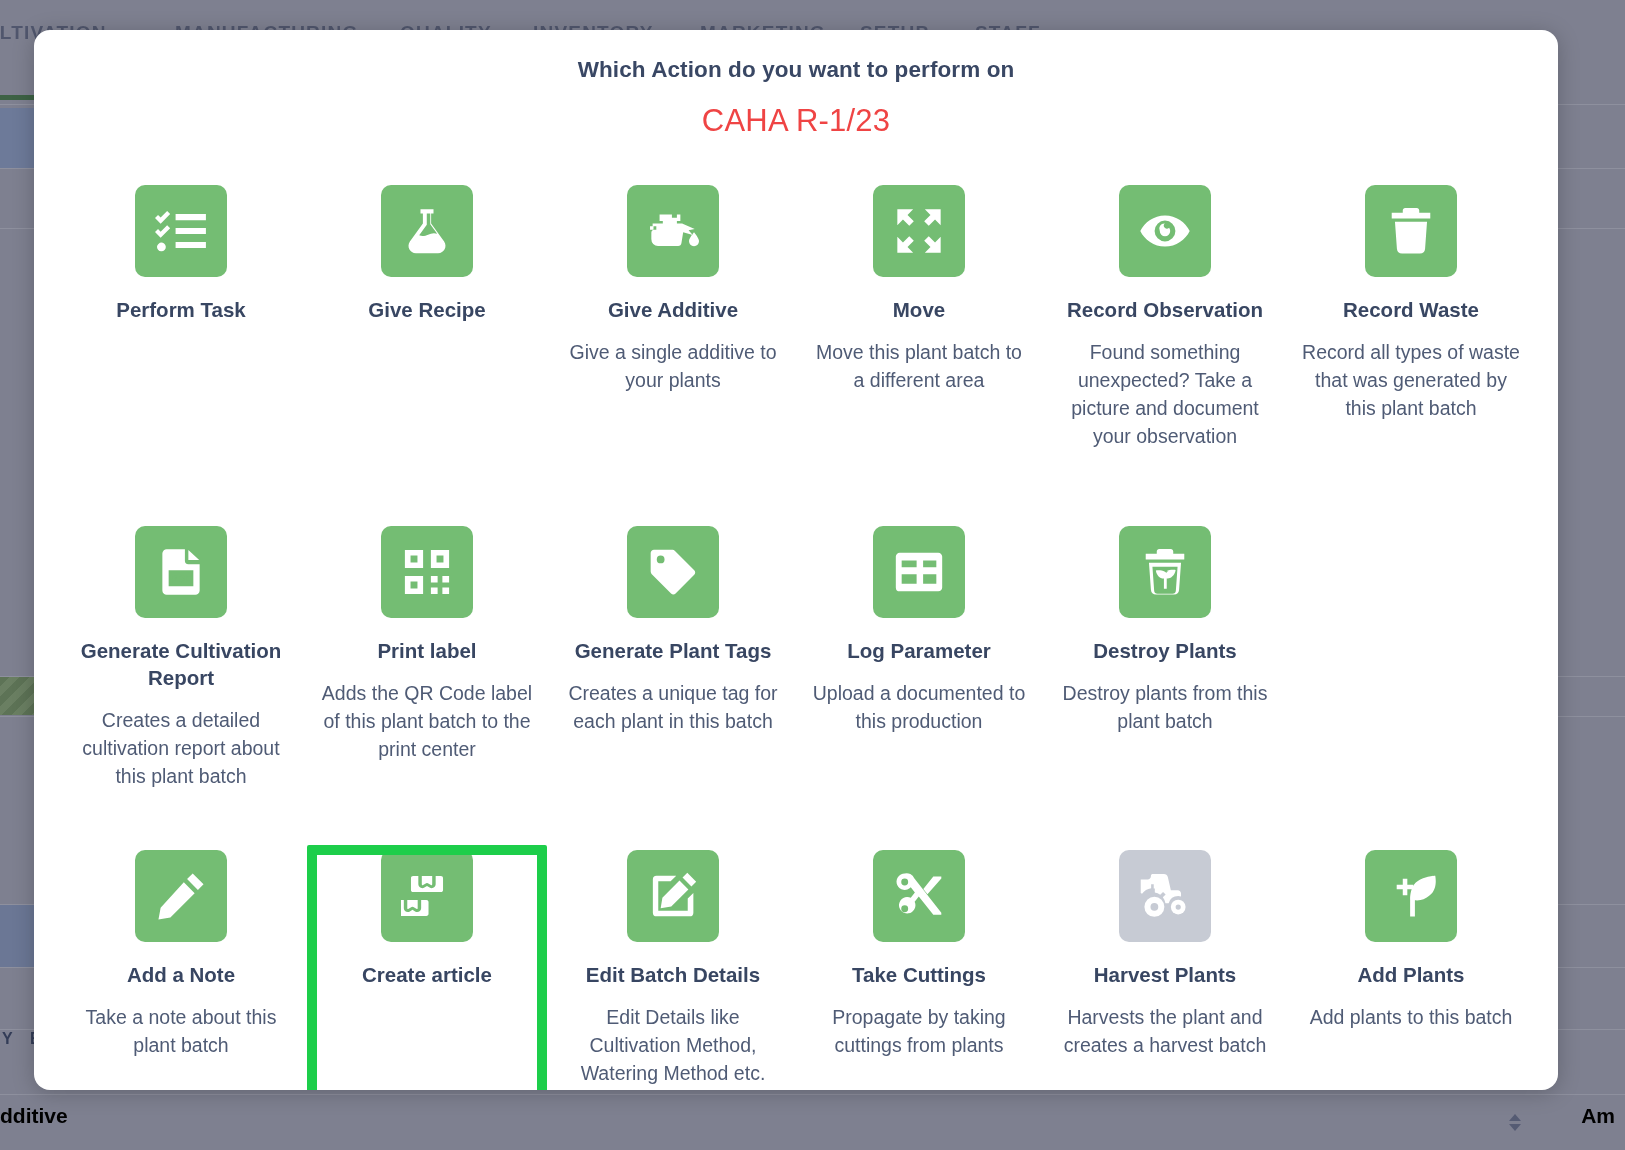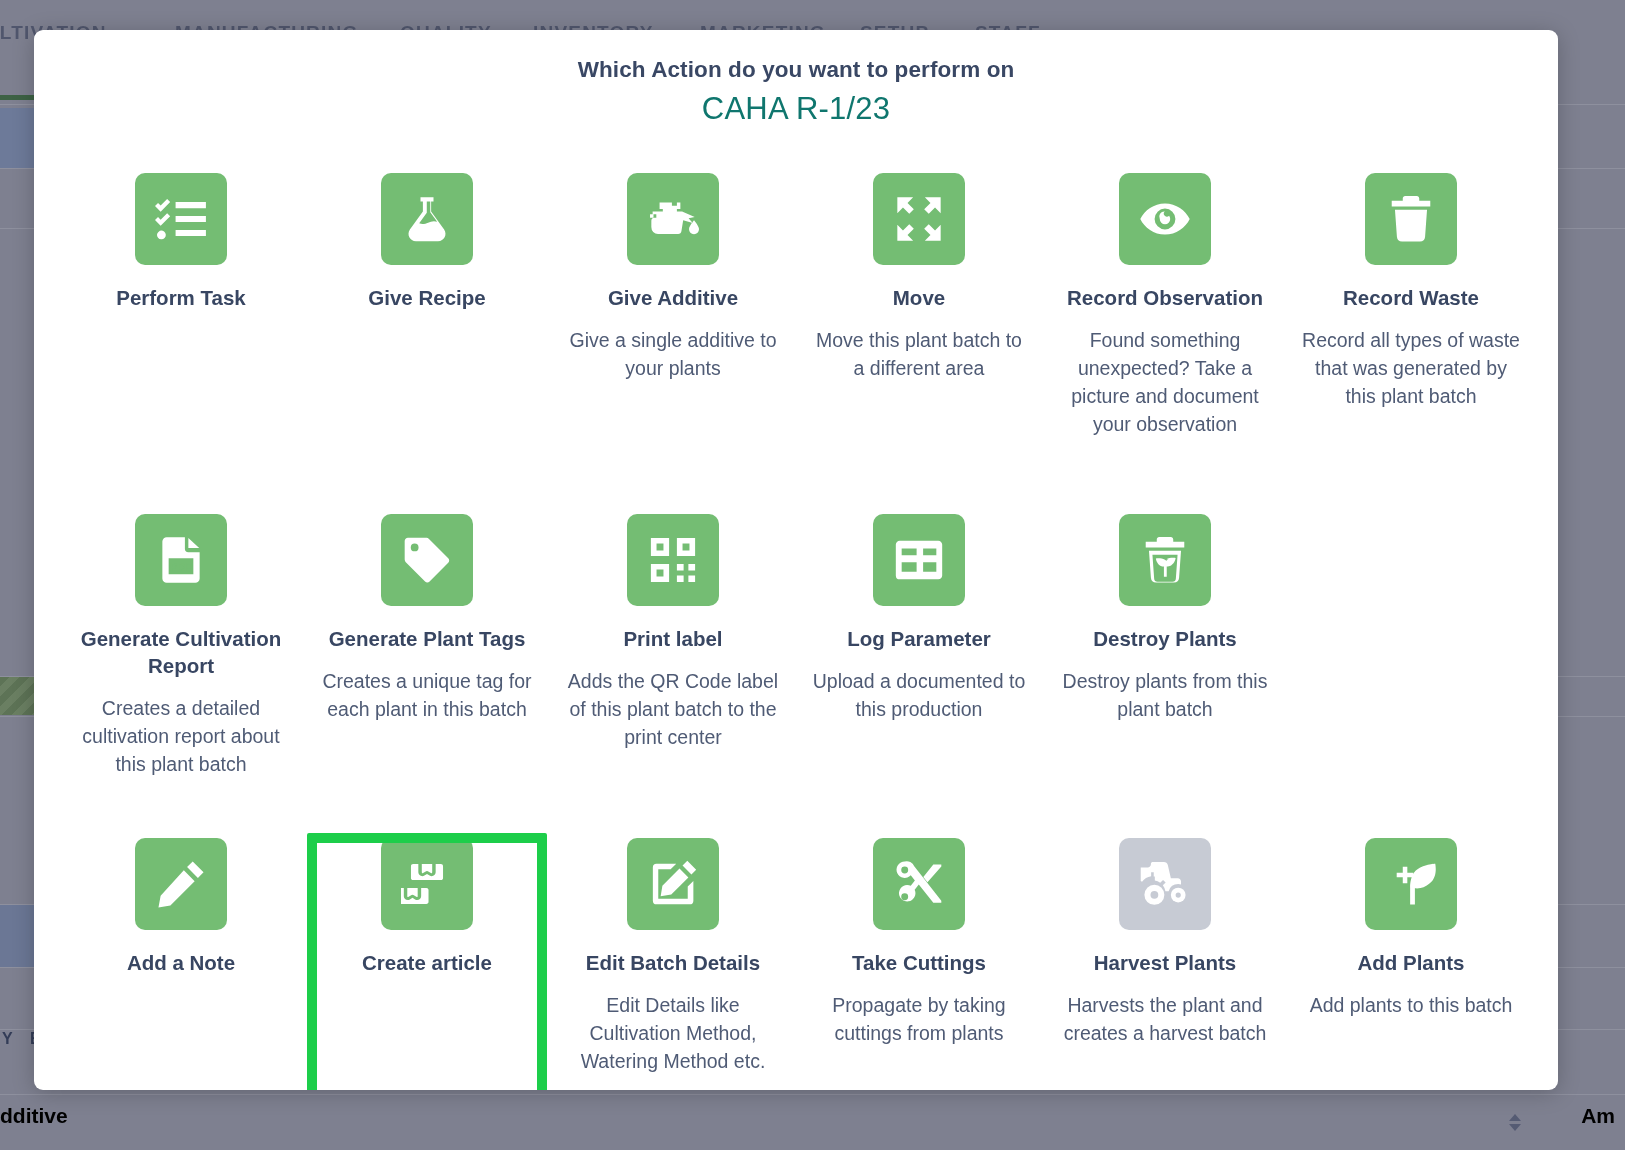--- a/index.html
+++ b/index.html
@@ -58,32 +58,32 @@
   }
   .bg-sort i.up { border-bottom: 7px solid #3b4360; margin-bottom: 3px; }
   .bg-sort i.dn { border-top: 7px solid #3b4360; }
 
   
   #modal {
     position: absolute;
     left: 34px; top: 30px;
     width: 1524px; height: 1060px;
     background: #ffffff;
-    border-radius: 9px;
+    border-radius: 16px;
     box-shadow: 0 3px 22px rgba(0,0,0,.22);
     overflow: hidden;
   }
   .modal-header { padding-top: 27px; text-align: center; }
   .modal-title {
     color: #394764; font-size: 22.5px; font-weight: 700;
     letter-spacing: .1px;
   }
   .modal-subtitle {
-    color: #0f766e; font-size: 31px; font-weight: 400;
-    margin-top: 8px; letter-spacing: .2px;
+    color: #ef4444; font-size: 31px; font-weight: 400;
+    margin-top: 20px; letter-spacing: .2px;
   }
 
   .grid {
     margin-top: 36px;
     display: grid;
     grid-template-columns: repeat(6, 1fr);
     row-gap: 2px;
     padding: 0 24px;
   }
   .cell {
@@ -230,34 +230,34 @@
             <path d="M13.8 1.5H5.4a2 2 0 0 0-2 2v17a2 2 0 0 0 2 2h13.2a2 2 0 0 0 2-2V8.4h-5.2a1.6 1.6 0 0 1-1.6-1.6zM15.4 1.9v4.6h5zM6.3 11.2h11.4v7.4H6.3z"></path>
             <text x="12" y="17.2" font-family="Liberation Sans, sans-serif" font-size="5.2" font-weight="bold" text-anchor="middle" fill="#74bd73">PDF</text>
           </svg>
         </div>
         <div class="card-title">Generate Cultivation Report</div>
         <div class="card-desc">Creates a detailed cultivation report about this plant batch</div>
       </div>
       <div class="cell">
         <div class="tile">
           <svg viewBox="0 0 24 24">
+            <path d="M1.8 1.8h8.4v8.4H1.8zm2.6 2.6v3.2h3.2V4.4zM13.8 1.8h8.4v8.4h-8.4zm2.6 2.6v3.2h3.2V4.4zM1.8 13.8h8.4v8.4H1.8zm2.6 2.6v3.2h3.2v-3.2zM13.8 13.8h3.1v3.1h-3.1zM19.1 13.8h3.1v3.1h-3.1zM13.8 19.1h3.1v3.1h-3.1zM19.1 19.1h3.1v3.1h-3.1z"></path>
+          </svg>
+        </div>
+        <div class="card-title">Print label</div>
+        <div class="card-desc">Adds the QR Code label of this plant batch to the print center</div>
+      </div>
+      <div class="cell">
+        <div class="tile">
+          <svg viewBox="0 0 24 24">
             <path d="M11.8 1.7H3.2c-.8 0-1.5.7-1.5 1.5v8.6c0 .4.2.8.4 1.1l9 9c.6.6 1.5.6 2.1 0l8.6-8.6c.6-.6.6-1.5 0-2.1l-9-9c-.3-.3-.6-.5-1-.5zM6.3 8a1.8 1.8 0 1 1 0-3.6 1.8 1.8 0 0 1 0 3.6z"></path>
           </svg>
         </div>
         <div class="card-title">Generate Plant Tags</div>
         <div class="card-desc">Creates a unique tag for each plant in this batch</div>
-      </div>
-      <div class="cell">
-        <div class="tile">
-          <svg viewBox="0 0 24 24">
-            <path d="M1.8 1.8h8.4v8.4H1.8zm2.6 2.6v3.2h3.2V4.4zM13.8 1.8h8.4v8.4h-8.4zm2.6 2.6v3.2h3.2V4.4zM1.8 13.8h8.4v8.4H1.8zm2.6 2.6v3.2h3.2v-3.2zM13.8 13.8h3.1v3.1h-3.1zM19.1 13.8h3.1v3.1h-3.1zM13.8 19.1h3.1v3.1h-3.1zM19.1 19.1h3.1v3.1h-3.1z"></path>
-          </svg>
-        </div>
-        <div class="card-title">Print label</div>
-        <div class="card-desc">Adds the QR Code label of this plant batch to the print center</div>
       </div>
       <div class="cell">
         <div class="tile">
           <svg viewBox="0 0 24 24">
             <path d="M3.1 3.1h17.8c1 0 1.8.8 1.8 1.8v14.2c0 1-.8 1.8-1.8 1.8H3.1a1.8 1.8 0 0 1-1.8-1.8V4.9c0-1 .8-1.8 1.8-1.8zm.9 3.6v3.1h6.9V6.7zm9.9 0v3.1h6.1V6.7zM4 13v4.4h6.9V13zm9.9 0v4.4h6.1V13z"></path>
           </svg>
         </div>
         <div class="card-title">Log Parameter</div>
         <div class="card-desc">Upload a documented to this production</div>
       </div>
@@ -275,20 +275,21 @@
       </div>
     </div>
   <div class="grid row3" id="grid-3">
       <div class="cell">
         <div class="tile">
           <svg viewBox="0 0 24 24">
             <path d="m17.4 1.6 5 5-2.6 2.6-5-5zM13.3 5.7l5 5L7.1 21.9l-5.5 1 1-5.5z"></path>
           </svg>
         </div>
         <div class="card-title">Add a Note</div>
+        <div class="card-desc">Take a note about this plant batch</div>
       </div>
       <div class="cell highlight">
         <div class="tile">
           <svg viewBox="0 0 24 24">
             <path d="M8.3 2h7.4v5.1c0 .4-.4.6-.7.4l-2.6-1.6a.8.8 0 0 0-.8 0L9 7.5a.5.5 0 0 1-.7-.4zM.9 13.2h7.4v5.1c0 .4-.4.6-.7.4l-2.6-1.6a.8.8 0 0 0-.8 0l-2.6 1.6a.5.5 0 0 1-.7-.4zM15.7 13.2h7.4v5.1c0 .4-.4.6-.7.4l-2.6-1.6a.8.8 0 0 0-.8 0l-2.6 1.6a.5.5 0 0 1-.7-.4zM17.3 2h5.2a.6.6 0 0 1 .6.6v8.1H17.3zM2.5 13.2h5.2v.1H1.9v-.1zM1.5 13.2h-.6v8.1c0 .4.3.6.6.6H1.5zM.9 13.2v-2c0-.3.3-.6.6-.6h22c.4 0 .6.3.6.6v2z" opacity="0"></path>
             <path d="M9.3 2.4h5.4v4.3a.4.4 0 0 1-.6.4l-1.7-1a.8.8 0 0 0-.8 0l-1.7 1a.4.4 0 0 1-.6-.4zM16.2 2.4h2.2c.5 0 .9.4.9.9v6a.9.9 0 0 1-.9.9H5.6a.9.9 0 0 1-.9-.9v-6c0-.5.4-.9.9-.9h2.2v4.3c0 1.4 1.5 2.2 2.7 1.5l1.5-.9 1.5.9c1.2.7 2.7-.1 2.7-1.5zM2.1 13.4h5.4v4.3a.4.4 0 0 1-.6.4l-1.7-1a.8.8 0 0 0-.8 0l-1.7 1a.4.4 0 0 1-.6-.4zM9 13.4h2.2c.5 0 .9.4.9.9v6a.9.9 0 0 1-.9.9H-1.6a.9.9 0 0 1-.9-.9v-6c0-.5.4-.9.9-.9H.6v4.3c0 1.4 1.5 2.2 2.7 1.5l1.5-.9 1.5.9c1.2.7 2.7-.1 2.7-1.5z" opacity="0"></path>
             <path d="M9.4 2.5h5.2v4.2a.4.4 0 0 1-.6.3l-1.6-1a.8.8 0 0 0-.8 0l-1.6 1a.4.4 0 0 1-.6-.3zM16 2.5h2.4c.5 0 .9.4.9.9v5.8c0 .5-.4.9-.9.9H5.6a.9.9 0 0 1-.9-.9V3.4c0-.5.4-.9.9-.9H8v4.2c0 1.4 1.5 2.2 2.7 1.5l1.3-.8 1.3.8c1.2.7 2.7-.1 2.7-1.5zM3.2 13.5h5.2v4.2a.4.4 0 0 1-.6.3l-1.6-1a.8.8 0 0 0-.8 0l-1.6 1a.4.4 0 0 1-.6-.3zM9.8 13.5h1.3c.5 0 .9.4.9.9v5.8c0 .5-.4.9-.9.9H-.6a.9.9 0 0 1-.9-.9v-5.8c0-.5.4-.9.9-.9h2.4v4.2c0 1.4 1.5 2.2 2.7 1.5l1.3-.8 1.3.8c1.2.7 2.7-.1 2.7-1.5z" opacity="0"></path>
             <path d="M9.5 2.6h5v4.1a.4.4 0 0 1-.6.3l-1.5-.9a.8.8 0 0 0-.8 0l-1.5.9a.4.4 0 0 1-.6-.3zM15.9 2.6h2.5c.5 0 .9.4.9.9v5.7c0 .5-.4.9-.9.9H5.6a.9.9 0 0 1-.9-.9V3.5c0-.5.4-.9.9-.9h2.5v4.1c0 1.4 1.5 2.2 2.7 1.5l1.2-.7 1.2.7c1.2.7 2.7-.1 2.7-1.5zM4.3 13.6h5v4.1a.4.4 0 0 1-.6.3l-1.5-.9a.8.8 0 0 0-.8 0l-1.5.9a.4.4 0 0 1-.6-.3zM10.7 13.6h1.7c.5 0 .9.4.9.9v5.7c0 .5-.4.9-.9.9H.4a.9.9 0 0 1-.9-.9v-5.7c0-.5.4-.9.9-.9h2.5v4.1c0 1.4 1.5 2.2 2.7 1.5l1.2-.7 1.2.7c1.2.7 2.7-.1 2.7-1.5zM14.3 13.6h5v4.1a.4.4 0 0 1-.6.3l-1.5-.9a.8.8 0 0 0-.8 0l-1.5.9a.4.4 0 0 1-.6-.3zM20.7 13.6h2.5c.5 0 .9.4.9.9v5.7c0 .5-.4.9-.9.9H10.4a.9.9 0 0 1-.9-.9v-5.7c0-.5.4-.9.9-.9h2.5v4.1c0 1.4 1.5 2.2 2.7 1.5l1.2-.7 1.2.7c1.2.7 2.7-.1 2.7-1.5z" opacity="0"></path>
             <g>
               <path d="M9.6 2.8h4.8v3.8a.4.4 0 0 1-.6.3l-1.4-.8a.8.8 0 0 0-.8 0l-1.4.8a.4.4 0 0 1-.6-.3z"></path>

